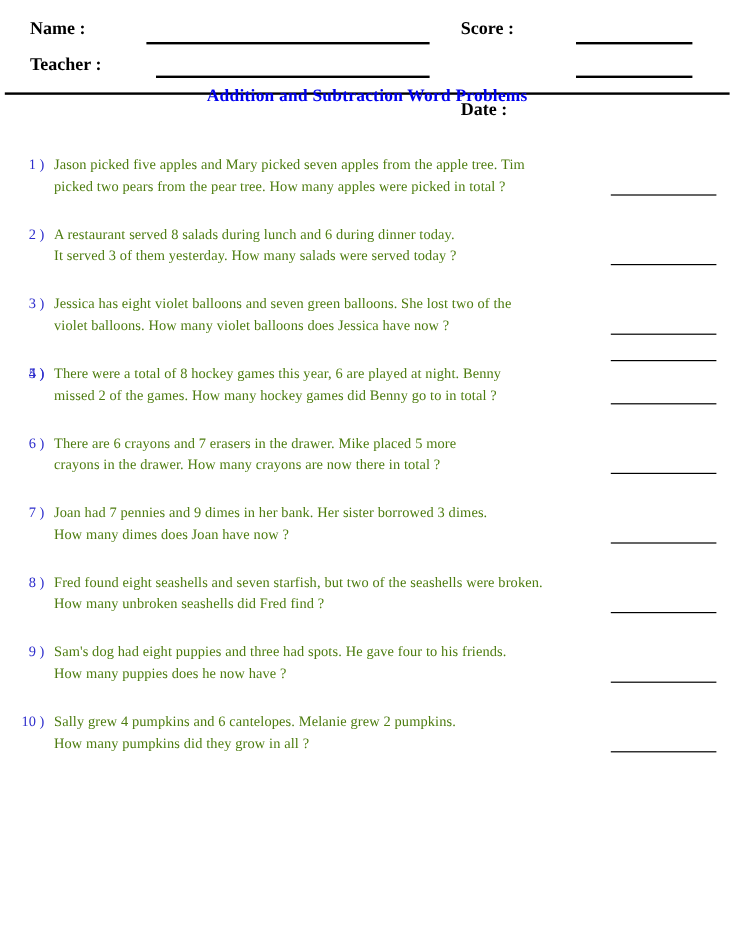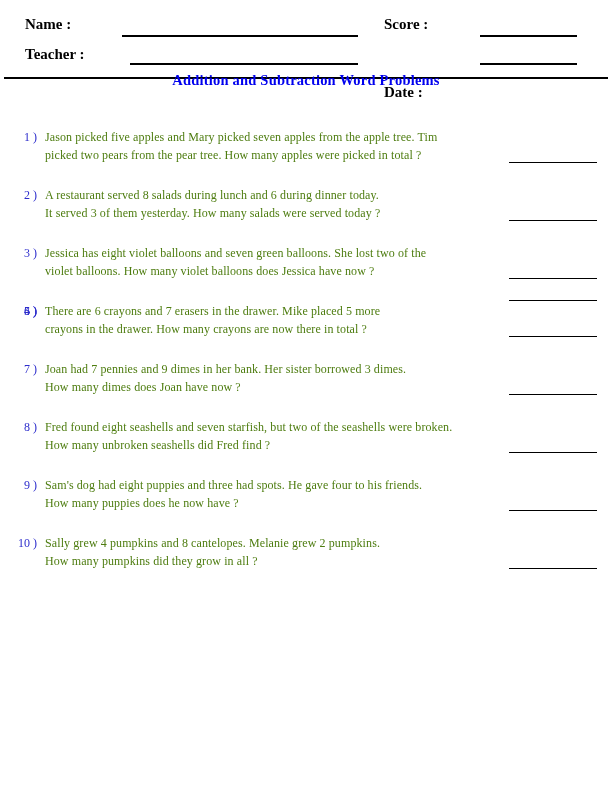--- a/index.html
+++ b/index.html
@@ -87,20 +87,22 @@
       <span class="answer-line"></span>
     </div>
 
     <div class="problem">
       <span class="qnum">4 )</span>
       <span class="answer-line"></span>
     </div>
 
     <div class="problem">
       <span class="qnum">5 )</span>
+      <span class="qtext">There were a total of 8 hockey games this year, 6 are played at night. Benny
+missed 2 of the games. How many hockey games did Benny go to in total ?</span>
       <span class="answer-line"></span>
     </div>
 
     <div class="problem">
       <span class="qnum">6 )</span>
       <span class="qtext">There are 6 crayons and 7 erasers in the drawer. Mike placed 5 more
 crayons in the drawer. How many crayons are now there in total ?</span>
       <span class="answer-line"></span>
     </div>
 
@@ -120,21 +122,21 @@
 
     <div class="problem">
       <span class="qnum">9 )</span>
       <span class="qtext">Sam's dog had eight puppies and three had spots. He gave four to his friends.
 How many puppies does he now have ?</span>
       <span class="answer-line"></span>
     </div>
 
     <div class="problem">
       <span class="qnum">10 )</span>
-      <span class="qtext">Sally grew 4 pumpkins and 8 cantelopes. Melanie grew 2 pumpkins.
+      <span class="qtext">Sally grew 4 pumpkins and 6 cantelopes. Melanie grew 2 pumpkins.
 How many pumpkins did they grow in all ?</span>
       <span class="answer-line"></span>
     </div>
   </div>
 
   <div class="footer">
     
     
     
   </div>

